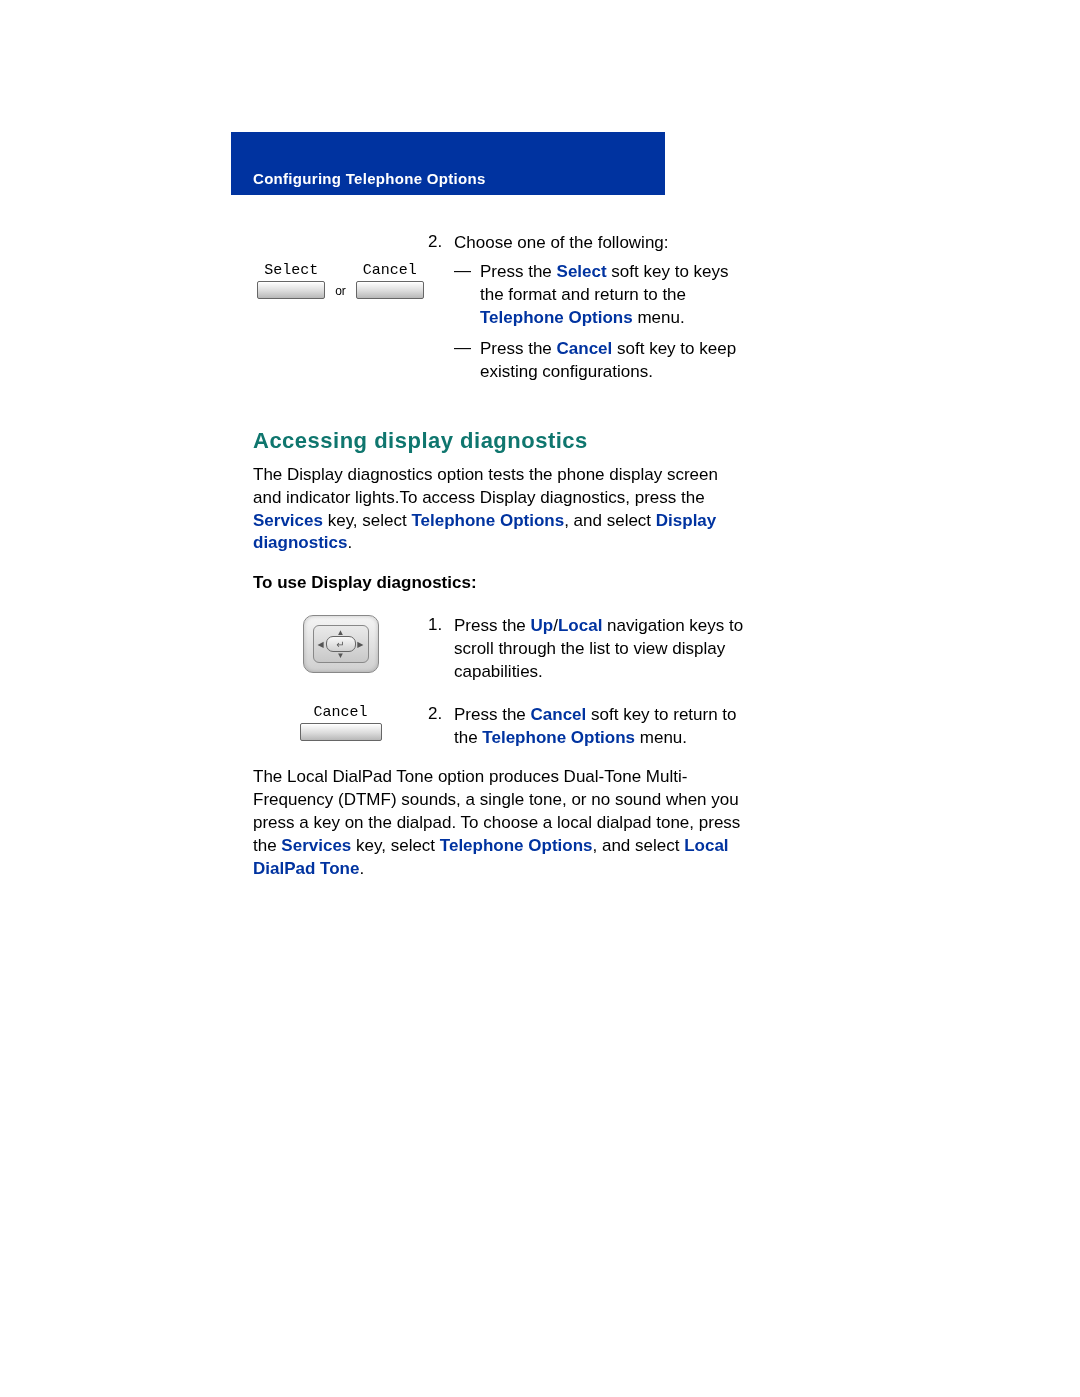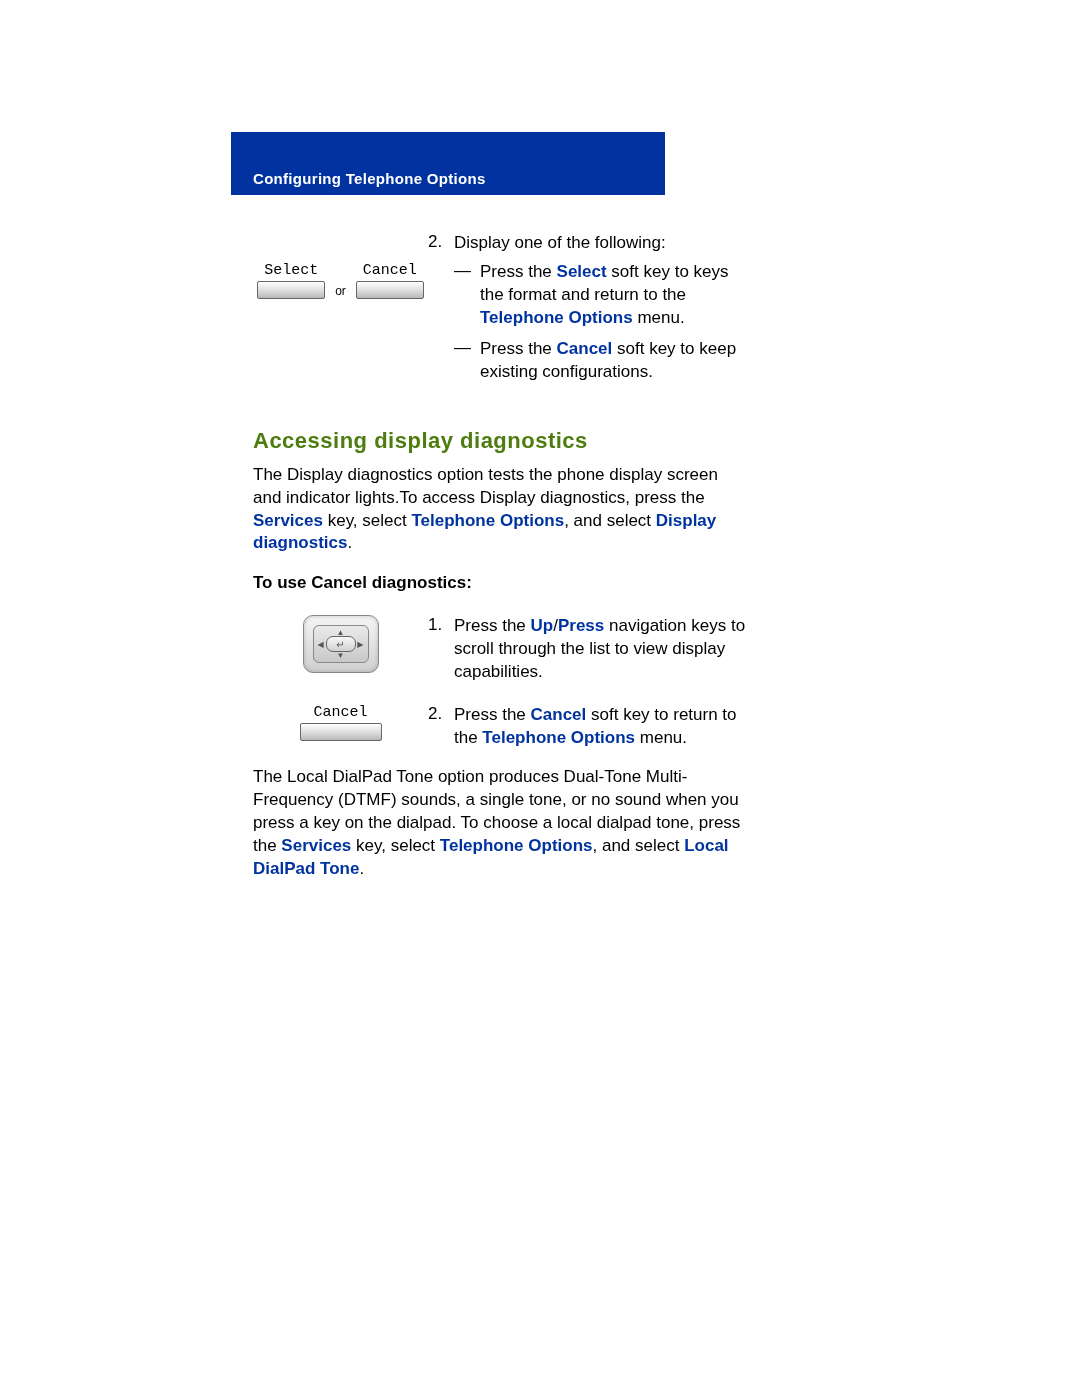--- a/index.html
+++ b/index.html
@@ -77,21 +77,21 @@
   .dash {
     width: 26px;
     flex-shrink: 0;
   }
   .dash-body {
     flex: 1;
     line-height: 1.35;
   }
   .link { color: #0033a0; font-weight: bold; }
   .heading {
-    color: #4d7c0f;
+    color: #0f766e;
     font-weight: bold;
     font-size: 22px;
     letter-spacing: 0.5px;
     margin-top: 36px;
     margin-bottom: 10px;
   }
   .para {
     line-height: 1.35;
     margin-bottom: 10px;
   }
@@ -204,60 +204,60 @@
           <div class="or-text">or</div>
           <div class="softkey-block">
             <div class="softkey-label">Cancel</div>
             <div class="softkey-btn"></div>
           </div>
         </div>
       </div>
       <div class="right-col">
         <div class="num-list">
           <div class="num">2.</div>
-          <div class="num-body">Display one of the following:</div>
+          <div class="num-body">Choose one of the following:</div>
         </div>
         <div class="dash-list">
           <div class="dash">—</div>
           <div class="dash-body">
             <span>Press the </span><span class="link">Select</span><span> soft key to keys the format and return to the </span><span class="link">Telephone Options</span><span> menu.</span>
           </div>
         </div>
         <div class="dash-list">
           <div class="dash">—</div>
           <div class="dash-body">
             <span>Press the </span><span class="link">Cancel</span><span> soft key to keep existing configurations.</span>
           </div>
         </div>
       </div>
     </div>
 
     <div class="heading">Accessing display diagnostics</div>
     <div class="para">
       <span>The Display diagnostics option tests the phone display screen and indicator lights.To access Display diagnostics, press the </span><span class="link">Services</span><span> key, select </span><span class="link">Telephone Options</span><span>, and select </span><span class="link">Display diagnostics</span><span>.</span>
     </div>
-    <div class="subhead">To use Cancel diagnostics:</div>
+    <div class="subhead">To use Display diagnostics:</div>
 
     <div class="row">
       <div class="left-col-single">
         <div class="nav-pad">
           <div class="nav-inner">
             <div class="arrow up">▲</div>
             <div class="arrow down">▼</div>
             <div class="arrow left">◀</div>
             <div class="arrow right">▶</div>
             <div class="nav-center">↵</div>
           </div>
         </div>
       </div>
       <div class="right-col">
         <div class="num-list">
           <div class="num">1.</div>
           <div class="num-body">
-            <span>Press the </span><span class="link">Up</span><span>/</span><span class="link">Press</span><span> navigation keys to scroll through the list to view display capabilities.</span>
+            <span>Press the </span><span class="link">Up</span><span>/</span><span class="link">Local</span><span> navigation keys to scroll through the list to view display capabilities.</span>
           </div>
         </div>
       </div>
     </div>
 
     <div class="row row2">
       <div class="left-col-single" style="flex-direction:column; align-items:center;">
         <div class="softkey-block">
           <div class="softkey-label">Cancel</div>
           <div class="softkey-btn" style="width:80px;"></div>

